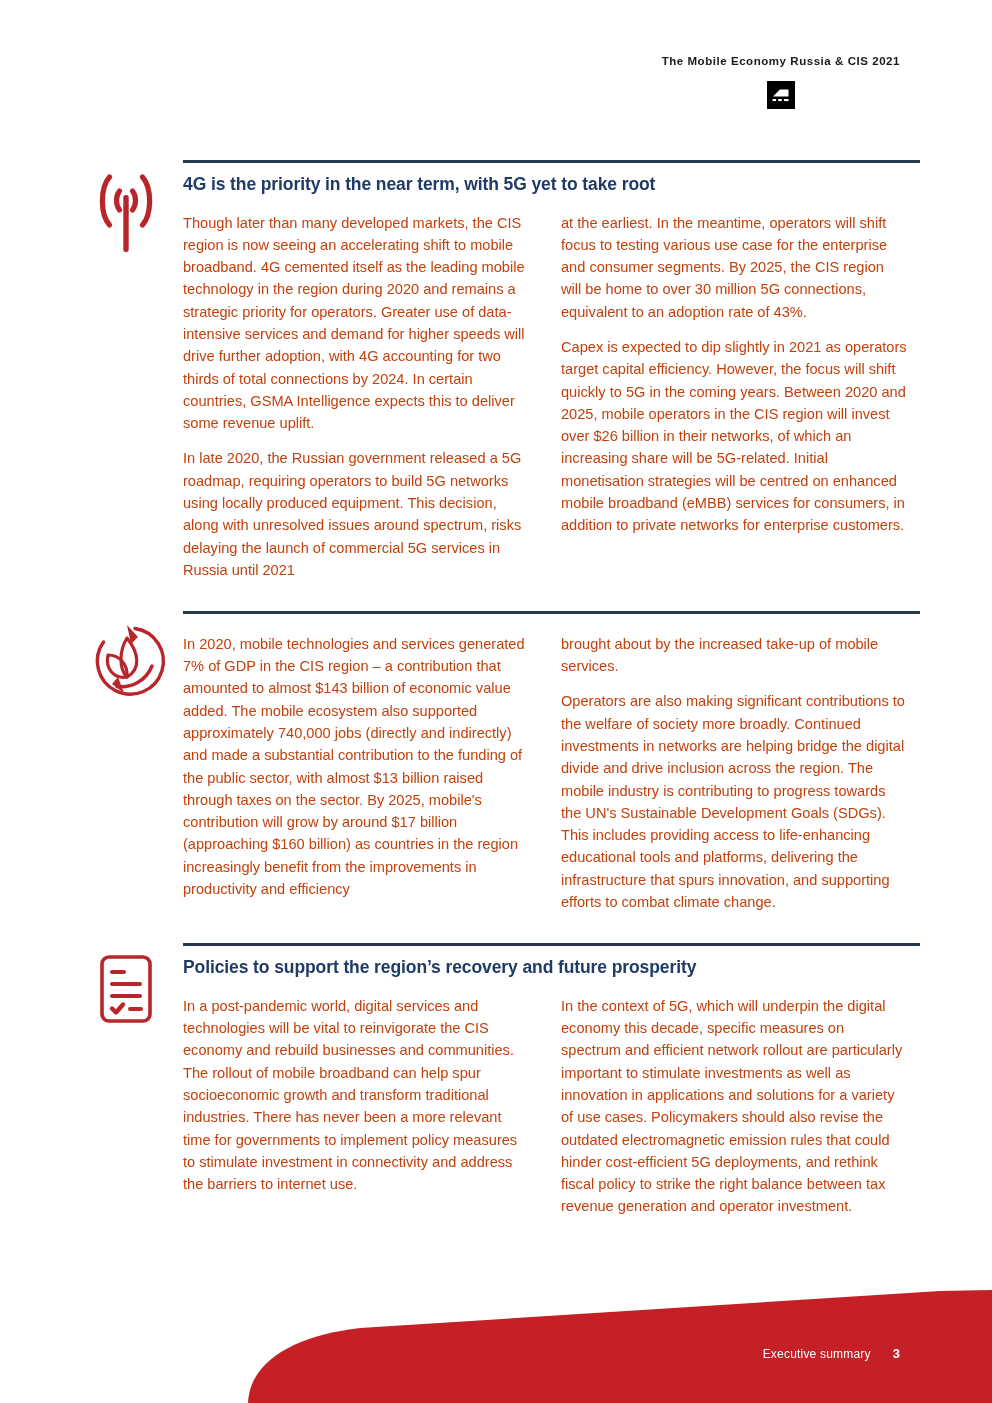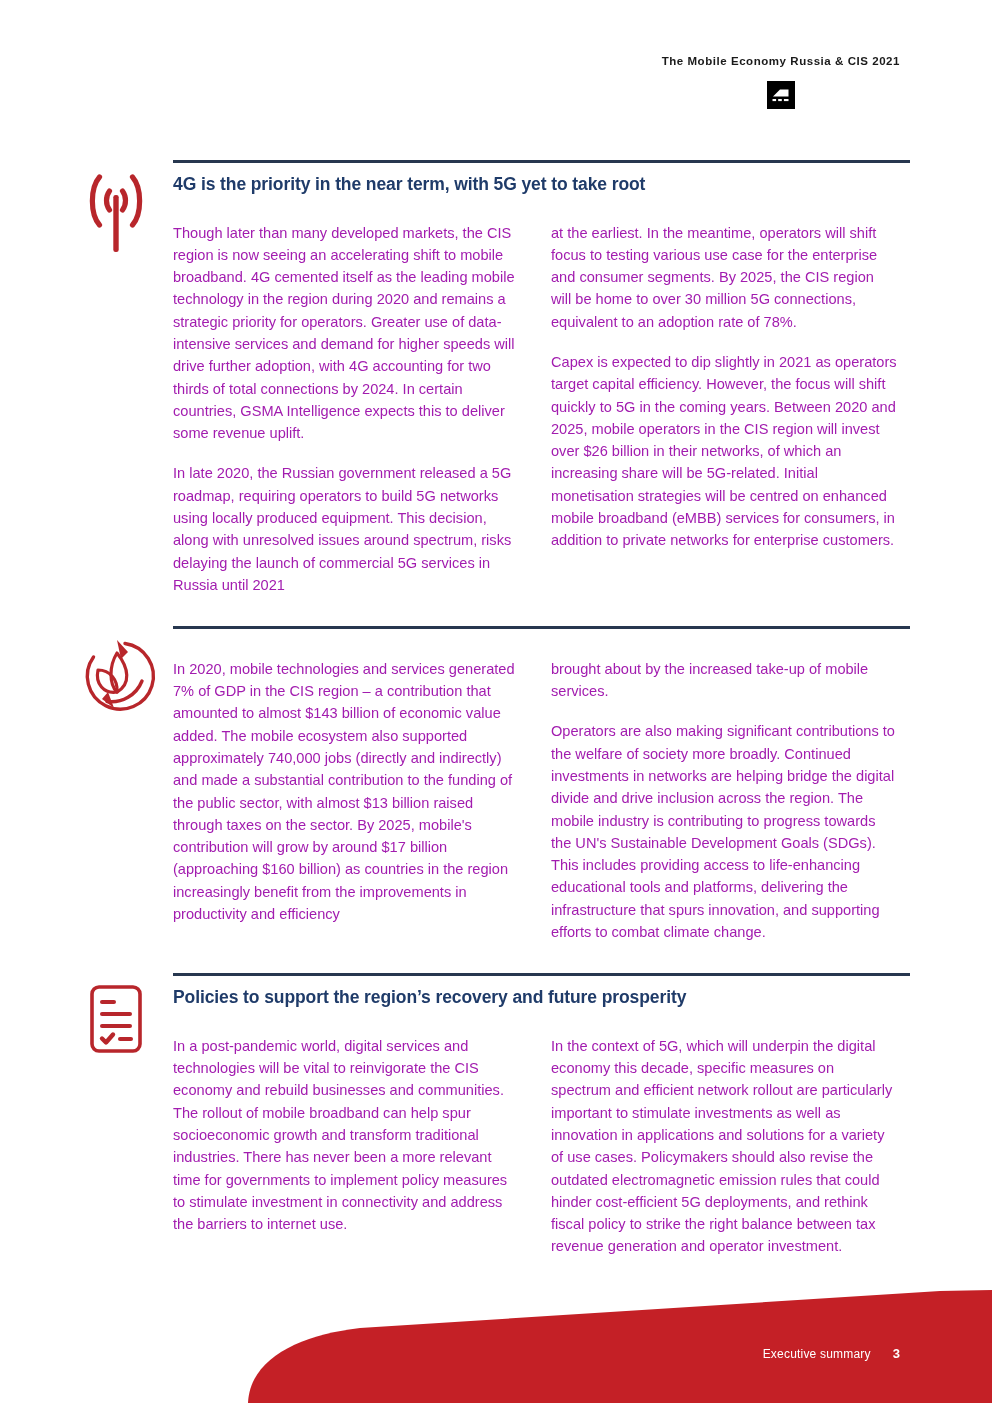--- a/index.html
+++ b/index.html
@@ -39,21 +39,21 @@
     width: 28px;
     height: 28px;
     background: #000000;
     position: relative;
     flex: none;
   }
 
   
   .content {
     position: absolute;
-    left: 68px;
+    left: 78px;
     top: 160px;
     width: 842px;
   }
 
   .section {
     position: relative;
     display: block;
     padding-left: 105px;
     box-sizing: border-box;
   }
@@ -90,24 +90,24 @@
   .cols {
     display: flex;
     gap: 32px;
     align-items: flex-start;
   }
   .col {
     width: 346px;
     flex: none;
   }
   .col p {
-    margin: 18px 0 13px 0;
+    margin: 8px 0 13px 0;
     font-size: 14.6px;
     line-height: 22.3px;
-    color: #a21caf;
+    color: #c2410c;
   }
   .col p:last-child { margin-bottom: 0; }
 
   
   .footer {
     position: absolute;
     left: 0;
     bottom: 0;
     width: 992px;
     height: 115px;
@@ -166,21 +166,21 @@
       </svg>
     </div>
     <div class="sec-rule"></div>
     <h2 class="sec-heading">4G is the priority in the near term, with 5G yet to take root</h2>
     <div class="cols">
       <div class="col">
         <p>Though later than many developed markets, the CIS region is now seeing an accelerating shift to mobile broadband. 4G cemented itself as the leading mobile technology in the region during 2020 and remains a strategic priority for operators. Greater use of data-intensive services and demand for higher speeds will drive further adoption, with 4G accounting for two thirds of total connections by 2024. In certain countries, GSMA Intelligence expects this to deliver some revenue uplift.</p>
         <p>In late 2020, the Russian government released a 5G roadmap, requiring operators to build 5G networks using locally produced equipment. This decision, along with unresolved issues around spectrum, risks delaying the launch of commercial 5G services in Russia until 2021</p>
       </div>
       <div class="col">
-        <p>at the earliest. In the meantime, operators will shift focus to testing various use case for the enterprise and consumer segments. By 2025, the CIS region will be home to over 30 million 5G connections, equivalent to an adoption rate of 78%.</p>
+        <p>at the earliest. In the meantime, operators will shift focus to testing various use case for the enterprise and consumer segments. By 2025, the CIS region will be home to over 30 million 5G connections, equivalent to an adoption rate of 43%.</p>
         <p>Capex is expected to dip slightly in 2021 as operators target capital efficiency. However, the focus will shift quickly to 5G in the coming years. Between 2020 and 2025, mobile operators in the CIS region will invest over $26 billion in their networks, of which an increasing share will be 5G-related. Initial monetisation strategies will be centred on enhanced mobile broadband (eMBB) services for consumers, in addition to private networks for enterprise customers.</p>
       </div>
     </div>
   </section>
 
   <section class="section">
     <div class="sec-icon">
       <svg width="86" height="92" viewBox="0 0 86 92" aria-hidden="true">
         <g fill="none" stroke="#b8262b" stroke-width="3.4" stroke-linecap="round">
           <path d="M52 11.5 A33 33 0 1 1 20.5 25"></path>

